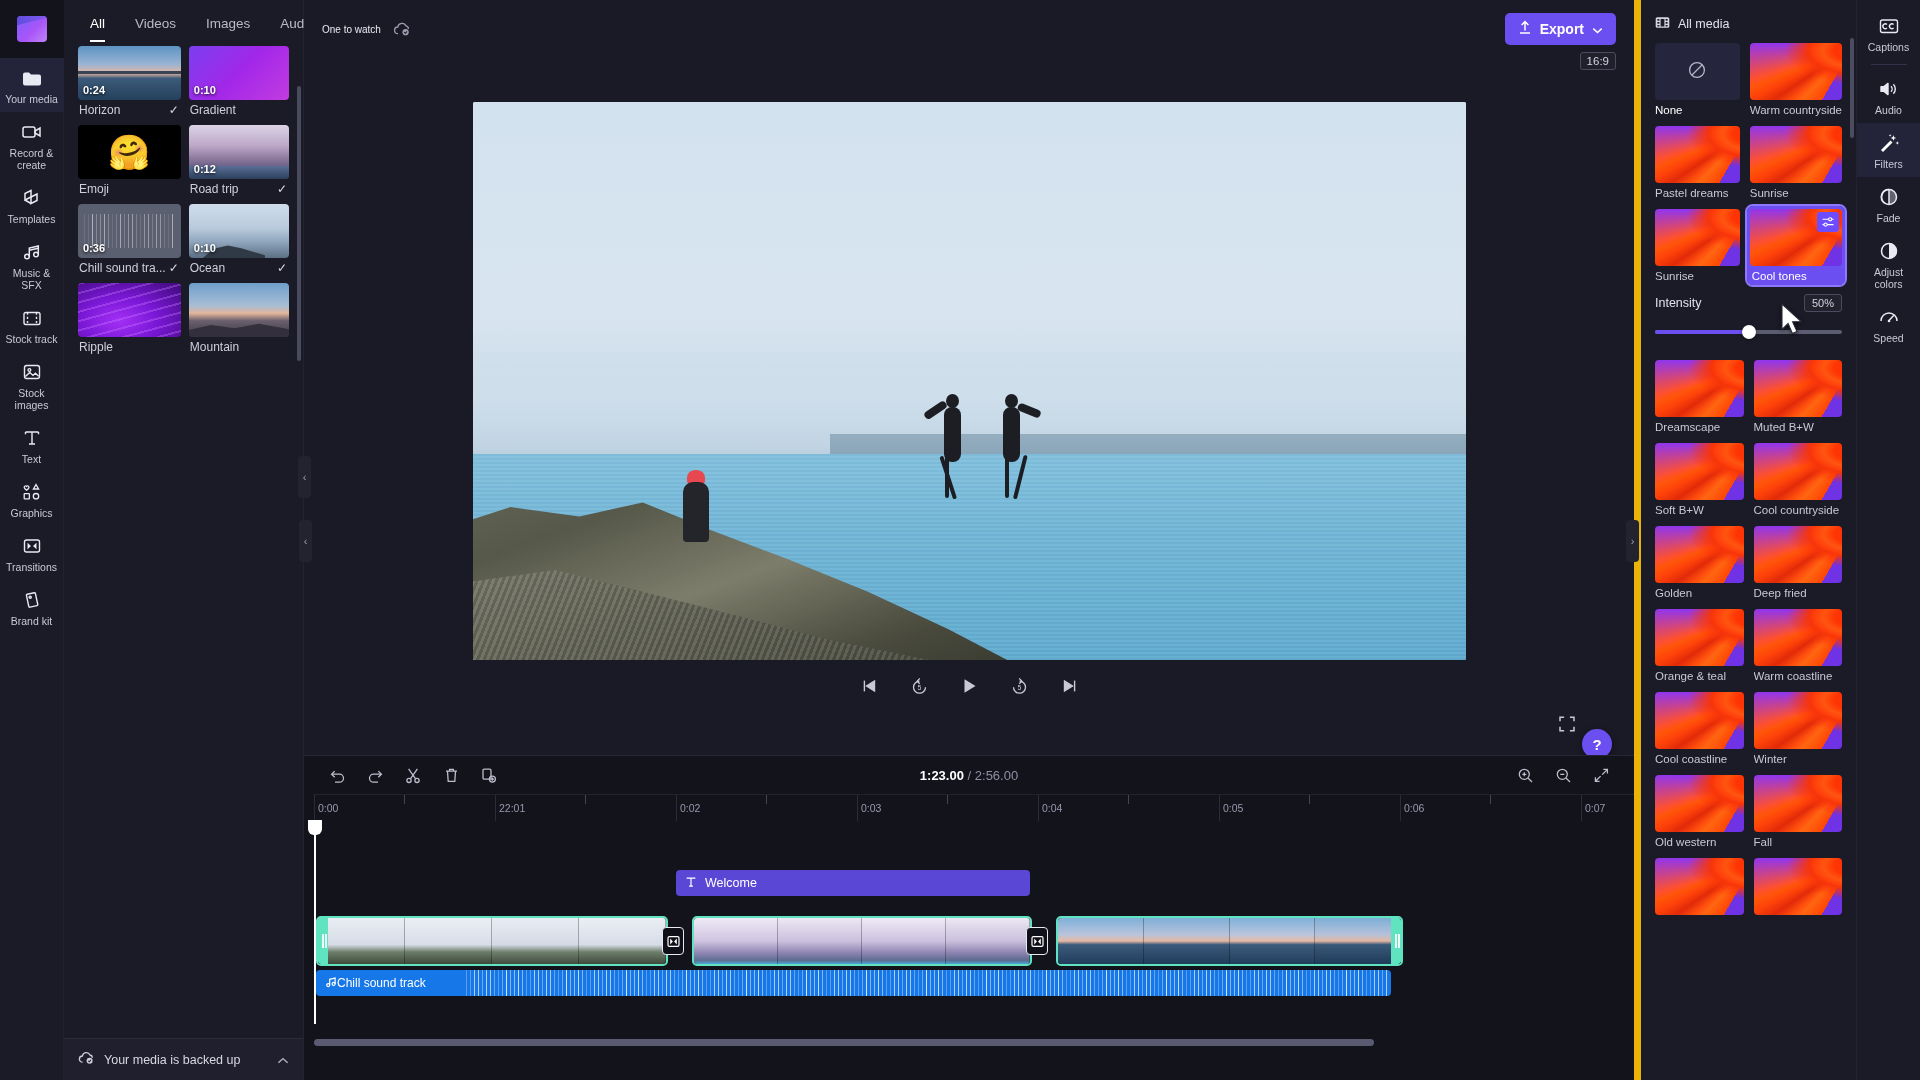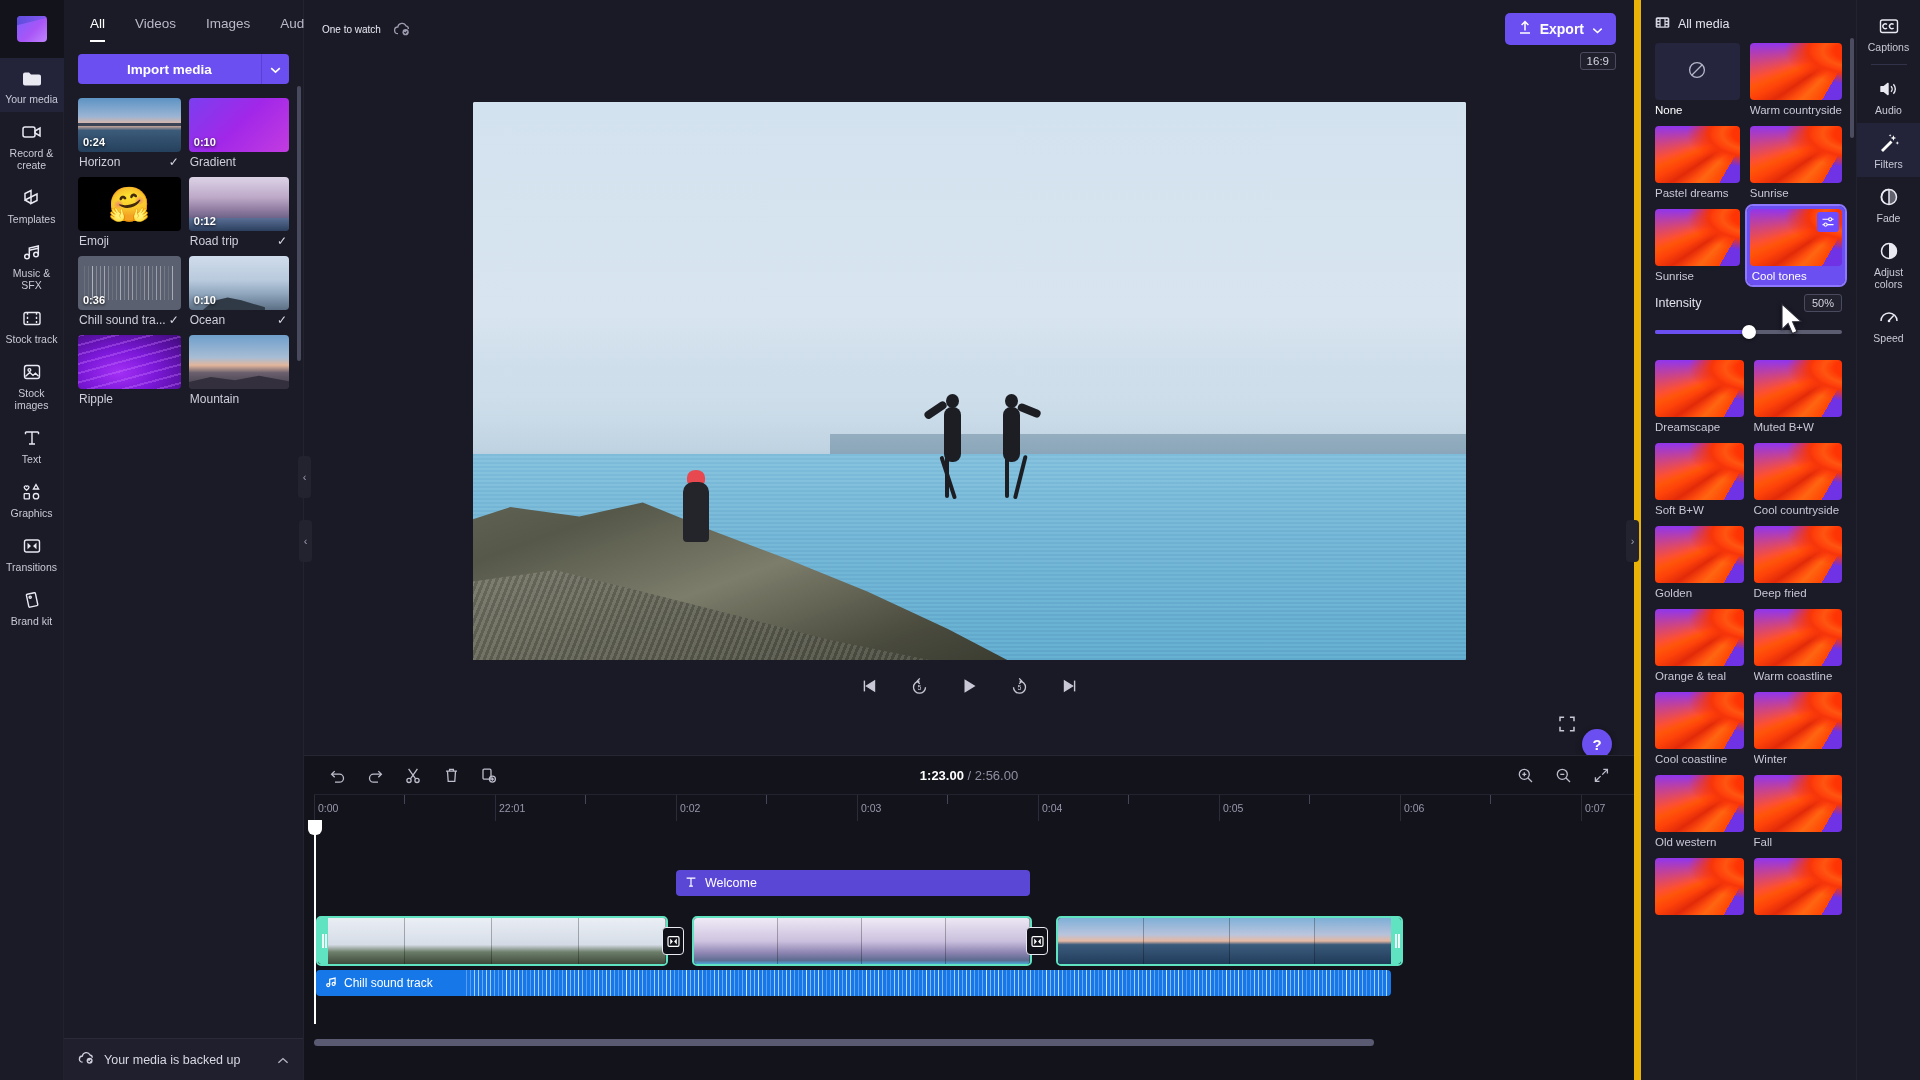--- a/index.html
+++ b/index.html
@@ -176,21 +176,21 @@
   .handle { position:absolute; top:0; bottom:0; width:10px; background:#5fe3c0; display:flex; align-items:center; justify-content:center; }
   .handle span { width:2px; height:14px; background:rgba(255,255,255,.9); box-shadow: 3px 0 0 rgba(255,255,255,.9); }
   .handle.l { left:0; border-radius:3px 0 0 3px; }
   .handle.r { right:0; border-radius:0 3px 3px 0; }
   .transition {
     position:absolute; width:22px; height:28px; background:#101018; border:1.5px solid #e9e9f2;
     border-radius:4px; display:flex; align-items:center; justify-content:center; z-index:20; cursor:pointer; color:#fff;
   }
   .clip-audio {
     position:absolute; height:26px; border-radius:4px; background:#1577e8; cursor:pointer;
-    display:flex; align-items:center; gap:7px; padding-left:9px; color:#fff; font-size:12px; overflow:hidden;
+    display:flex; align-items:center; padding-left:9px; color:#fff; font-size:12px; overflow:hidden;
   }
   .wave { position:absolute; left:150px; right:4px; top:0; bottom:0;
     background: repeating-linear-gradient(90deg,
       rgba(255,255,255,.85) 0px, rgba(255,255,255,.85) 1px, transparent 1px, transparent 4px);
     -webkit-mask-image: repeating-linear-gradient(90deg,
       rgba(0,0,0,.35) 0px, rgba(0,0,0,.35) 6px, rgba(0,0,0,1) 10px, rgba(0,0,0,.4) 16px, rgba(0,0,0,.9) 22px, rgba(0,0,0,.3) 30px);
     mask-image: repeating-linear-gradient(90deg,
       rgba(0,0,0,.35) 0px, rgba(0,0,0,.35) 6px, rgba(0,0,0,1) 10px, rgba(0,0,0,.4) 16px, rgba(0,0,0,.9) 22px, rgba(0,0,0,.3) 30px);
   }
   .hscroll { position:absolute; left:10px; right:260px; bottom:6px; height:7px; background:#5a5a72; border-radius:4px; }
@@ -355,28 +355,20 @@
   </div>
 
   <div class="media-panel">
     <div class="media-tabs">
       <div class="media-tab active">All</div>
       <div class="media-tab">Videos</div>
       <div class="media-tab">Images</div>
       <div class="media-tab">Audio</div>
     </div>
 
-    <div class="import-row">
-      <button class="btn-import">Import media</button>
-      <button class="btn-import-caret">
-        <span><svg width="11" height="8" viewBox="0 0 11 8" fill="none" stroke="#fff" stroke-width="1.6">
-              <path d="M1.2 2.2L5.5 6.2 9.8 2.2"></path>
-            </svg></span>
-      </button>
-    </div>
 
     <div class="media-grid">
 
       <div class="media-card">
         <div class="thumb" style="background:linear-gradient(180deg,#5d93c4 0%,#9ab4d4 34%,#e5b7a0 50%,#3c5b7a 60%,#24405c 100%);">
           <div style="position:absolute;left:0;right:0;top:46%;height:6%;background:#1d3048;opacity:.85;"></div>
           <div class="dur">0:24</div>
         </div>
         <div class="mc-row">
             <div class="mc-name">Horizon</div>

